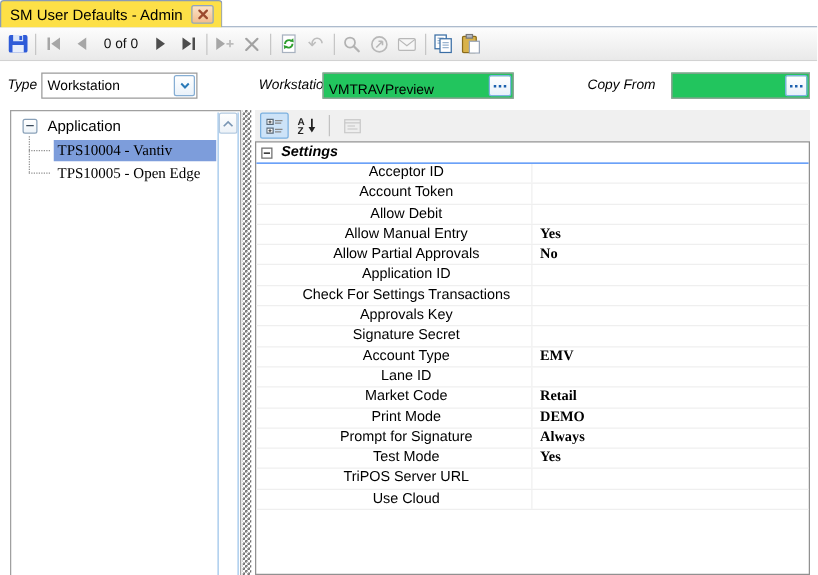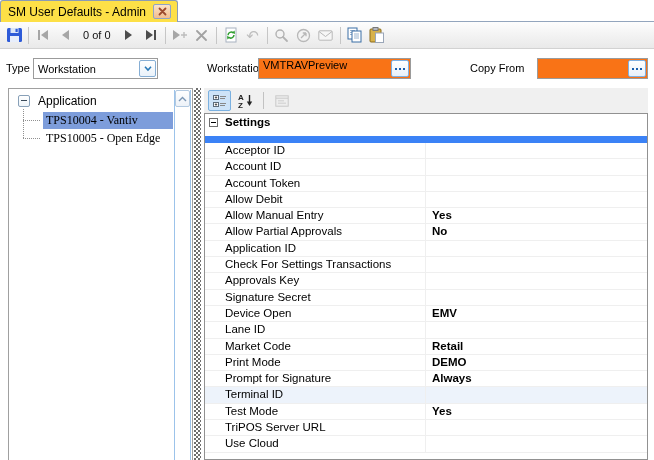--- a/index.html
+++ b/index.html
@@ -22,27 +22,27 @@
   .tsep { width:1px; height:17px; background:#c6c6c6; margin:0 3px; }
   .rec { font-size:11px; padding:0 7px; color:#111; }
   .tri-l { width:0; height:0; border:5px solid transparent; border-left:none; border-right:7px solid #a6a6a6; }
   .tri-r { width:0; height:0; border:5px solid transparent; border-right:none; border-left:7px solid #a6a6a6; } .dk.tri-r { border-left-color:#4d4d4d; }
   .vbar { width:2px; height:10px; background:#a6a6a6; }
   .vbar.dk { background:#4d4d4d; }
   .undo-glyph { font-size:15px; color:#bdbdbd; line-height:1; }
 
   
   .fields { position:absolute; left:0; top:49px; width:654px; height:39px; background:#fff; }
-  .lbl { position:absolute; font-size:11px; color:#000; }
+  .lbl { position:absolute; font-size:11px; color:#000;font-style:italic; }
   .combo { position:absolute; left:33px; top:9px; width:125px; height:21px; border:1px solid #9b9b9b; background:#fff;
            display:flex; align-items:center; }
   .combo-text { flex:1; font-size:11px; padding:0 4px; }
   .combo-btn { width:17px; height:17px; margin:1px; border:1px solid #86aed4; border-radius:2px;
                background:linear-gradient(#fff,#eaf2fa); display:flex; align-items:center; justify-content:center; cursor:pointer; }
-  .txtbox { position:absolute; top:9px; height:21px; border:1px solid #9b9b9b; background:#f97316; display:flex; align-items:flex-start; }
+  .txtbox { position:absolute; top:9px; height:21px; border:1px solid #9b9b9b; background:#22c55e; display:flex; align-items:flex-end; }
   .txtbox input { flex:1; min-width:0; border:none; outline:none; font-family:"Liberation Sans",sans-serif; font-size:11px;
                   padding:0 4px; background:transparent; }
   .ellipsis-btn { width:18px; height:17px; margin:1px; border:1px solid #7eb0e2; border-radius:2px;
                   background:linear-gradient(#fff,#e8f1fa); display:flex; align-items:center; justify-content:center; gap:2px; cursor:pointer; }
   .dot { width:2px; height:2px; background:#1a5fae; }
 
   
   .tree-panel { position:absolute; left:8px; top:88px; width:185px; height:420px; border:1px solid #a0a0a0; background:#fff; }
   .tree-root-row { position:relative; height:19px; line-height:18px; font-size:12px; padding-left:29px; margin-top:3px; }
   .exp-box { position:absolute; left:9px; top:3px; width:12px; height:12px; border:1px solid #88a0b8; border-radius:2px;
@@ -68,28 +68,28 @@
 
   
   .prop-panel { position:absolute; left:204px; top:88px; width:444px; height:372px; }
   .pg-toolbar { height:25px; background:#f0f0f0; display:flex; align-items:center; padding-left:4px; gap:3px; }
   .pg-btn { width:23px; height:21px; display:flex; align-items:center; justify-content:center; border:1px solid transparent;
             border-radius:2px; cursor:pointer; }
   .pg-btn.selected { background:#cde3f8; border-color:#7ab0e0; }
   .pg-btn.disabled { opacity:.55; cursor:default; }
   .pg-sep { width:1px; height:17px; background:#c2c2c2; margin:0 3px; }
   .pg-grid { position:absolute; left:0; right:0; top:25px; bottom:0; border:1px solid #919191; background:#fff; overflow:hidden; }
-  .cat-row { position:relative; height:29px; line-height:17px; padding-left:20px; font-size:11.5px; font-weight:bold;
-             border-bottom:7px solid #3b82f6; }
+  .cat-row { position:relative; height:17px; line-height:17px; padding-left:20px; font-size:11.5px; font-weight:bold;
+             border-bottom:1px solid #3b82f6;font-style:italic; }
   .cat-exp { position:absolute; left:4px; top:4px; width:9px; height:9px; border:1px solid #6e6e6e; background:#fff; }
   .cat-exp::after { content:""; position:absolute; left:1px; right:1px; top:3px; border-top:1px solid #000; }
   .p-row { display:flex; height:16.3px; line-height:15.5px; border-bottom:1px solid #efefef; }
   .p-row.highlighted { background:#edf3fb; }
-  .p-name { width:220px; padding-left:20px; font-size:11.5px; white-space:nowrap; overflow:hidden; }
-  .p-val { flex:1; border-left:1px solid #efefef; padding-left:6px; font-size:11.5px; font-weight:bold; white-space:nowrap; overflow:hidden; }
+  .p-name { width:220px; padding-left:20px; font-size:11.5px; white-space:nowrap; overflow:hidden;text-align:center; }
+  .p-val { flex:1; border-left:1px solid #efefef; padding-left:6px; font-size:11.5px; font-weight:bold; white-space:nowrap; overflow:hidden;font-family:Liberation Serif, serif; }
 </style>
 </head>
 <body>
 
 <div id="screen">
 
   <div class="tabstrip">
     <div class="tab">
       <span class="tab-title">SM User Defaults - Admin</span>
       <span class="tab-close">
@@ -278,24 +278,20 @@
       <div class="cat-row">
         <span class="cat-exp"></span>
         <span>Settings</span>
       </div>
       <div id="rows-host">
           <div class="p-row">
     <div class="p-name">Acceptor ID</div>
     <div class="p-val"></div>
   </div>
           <div class="p-row">
-    <div class="p-name">Account ID</div>
-    <div class="p-val"></div>
-  </div>
-          <div class="p-row">
     <div class="p-name">Account Token</div>
     <div class="p-val"></div>
   </div>
           <div class="p-row">
     <div class="p-name">Allow Debit</div>
     <div class="p-val"></div>
   </div>
           <div class="p-row">
     <div class="p-name">Allow Manual Entry</div>
     <div class="p-val">Yes</div>
@@ -314,43 +310,39 @@
   </div>
           <div class="p-row">
     <div class="p-name">Approvals Key</div>
     <div class="p-val"></div>
   </div>
           <div class="p-row">
     <div class="p-name">Signature Secret</div>
     <div class="p-val"></div>
   </div>
           <div class="p-row">
-    <div class="p-name">Device Open</div>
+    <div class="p-name">Account Type</div>
     <div class="p-val">EMV</div>
   </div>
           <div class="p-row">
     <div class="p-name">Lane ID</div>
     <div class="p-val"></div>
   </div>
           <div class="p-row">
     <div class="p-name">Market Code</div>
     <div class="p-val">Retail</div>
   </div>
           <div class="p-row">
     <div class="p-name">Print Mode</div>
     <div class="p-val">DEMO</div>
   </div>
           <div class="p-row">
     <div class="p-name">Prompt for Signature</div>
     <div class="p-val">Always</div>
   </div>
-          <div class="p-row highlighted">
-    <div class="p-name">Terminal ID</div>
-    <div class="p-val"></div>
-  </div>
           <div class="p-row">
     <div class="p-name">Test Mode</div>
     <div class="p-val">Yes</div>
   </div>
           <div class="p-row">
     <div class="p-name">TriPOS Server URL</div>
     <div class="p-val"></div>
   </div>
           <div class="p-row">
     <div class="p-name">Use Cloud</div>

